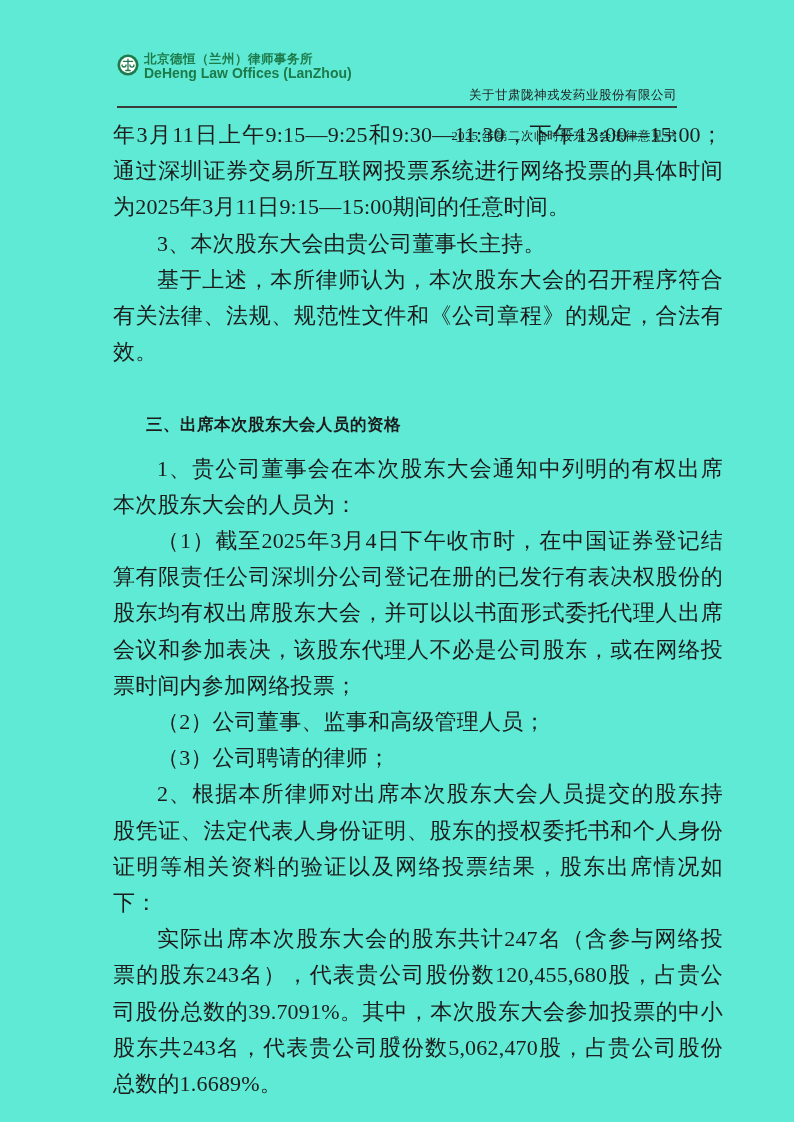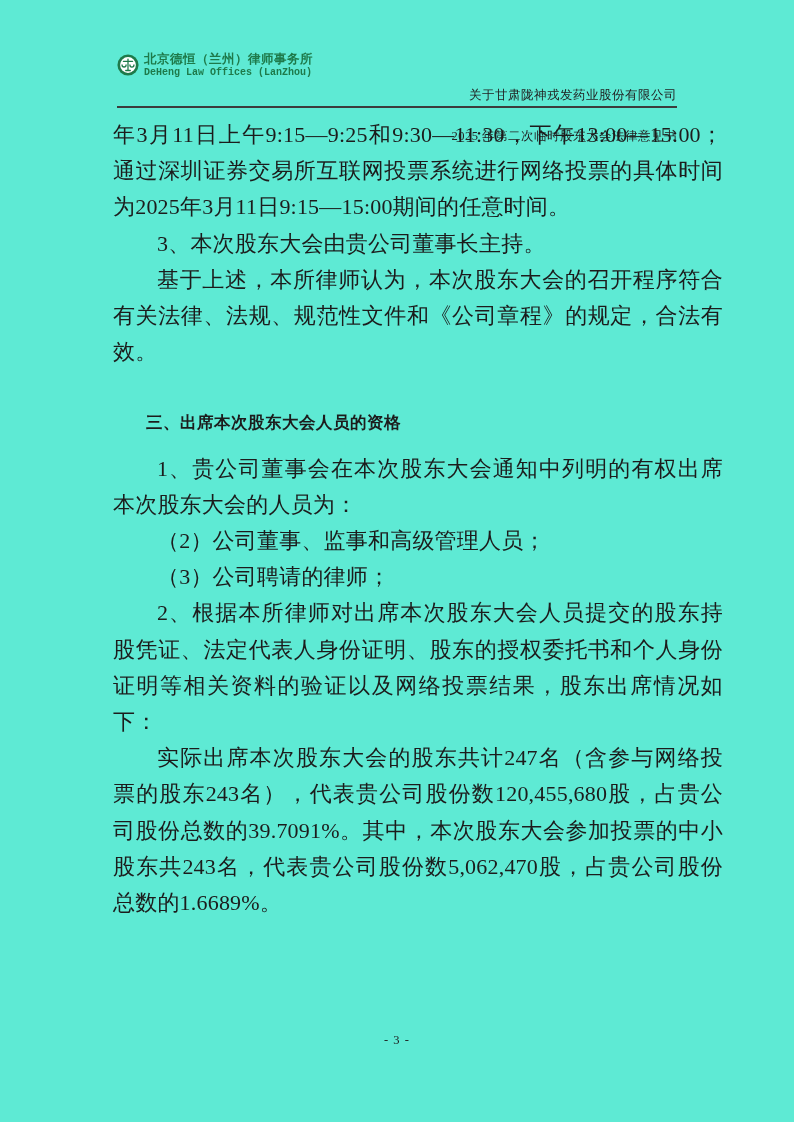--- a/index.html
+++ b/index.html
@@ -34,22 +34,22 @@
   .logo-emblem { width: 22px; height: 22px; margin-top: 2px; }
   .logo-text-cn {
     font-family: "Liberation Sans", "DejaVu Sans", sans-serif;
     font-size: 12.5px;
     font-weight: 700;
     letter-spacing: 0.5px;
     line-height: 15px;
     color: #1e7a4a;
   }
   .logo-text-en {
-    font-family: Liberation Mono, monospace;
-    font-size: 10px;
+    font-family: Liberation Sans, sans-serif;
+    font-size: 14px;
     font-weight: 600;
     line-height: 12px;
     color: #1e7a4a;
   }
   .header-titles {
     position: absolute;
     right: 0;
     top: 2px;
     text-align: right;
   }
@@ -75,21 +75,21 @@
     letter-spacing: 0.2px;
     margin: 0;
   }
   .para.indent { text-indent: 2em; }
   .para.continuation { text-indent: 0; }
   .para.heading {
     text-indent: 2em;
     font-weight: 700;
     margin-top: 36px;
     margin-bottom: 8px;
-    font-family: Liberation Mono, monospace;
+    font-family: Liberation Sans, sans-serif;
     font-size: 16.5px;
     letter-spacing: 0.5px;
   }
   
   .footer {
     position: absolute;
     left: 0;
     top: 1033px;
     width: 794px;
     text-align: center;
@@ -126,20 +126,21 @@
       <div class="header-title-line">2025 年第二次临时股东大会法律意见书</div>
     </div>
   </div>
 
   <div class="doc-body">
       <p class="para continuation">年3月11日上午9:15—9:25和9:30—11:30，下午13:00—15:00；通过深圳证券交易所互联网投票系统进行网络投票的具体时间为2025年3月11日9:15—15:00期间的任意时间。</p>
       <p class="para indent">3、本次股东大会由贵公司董事长主持。</p>
       <p class="para indent">基于上述，本所律师认为，本次股东大会的召开程序符合有关法律、法规、规范性文件和《公司章程》的规定，合法有效。</p>
       <p class="para heading">三、出席本次股东大会人员的资格</p>
       <p class="para indent">1、贵公司董事会在本次股东大会通知中列明的有权出席本次股东大会的人员为：</p>
+      <p class="para indent">（1）截至2025年3月4日下午收市时，在中国证券登记结算有限责任公司深圳分公司登记在册的已发行有表决权股份的股东均有权出席股东大会，并可以以书面形式委托代理人出席会议和参加表决，该股东代理人不必是公司股东，或在网络投票时间内参加网络投票；</p>
       <p class="para indent">（2）公司董事、监事和高级管理人员；</p>
       <p class="para indent">（3）公司聘请的律师；</p>
       <p class="para indent">2、根据本所律师对出席本次股东大会人员提交的股东持股凭证、法定代表人身份证明、股东的授权委托书和个人身份证明等相关资料的验证以及网络投票结果，股东出席情况如下：</p>
       <p class="para indent">实际出席本次股东大会的股东共计247名（含参与网络投票的股东243名），代表贵公司股份数120,455,680股，占贵公司股份总数的39.7091%。其中，本次股东大会参加投票的中小股东共243名，代表贵公司股份数5,062,470股，占贵公司股份总数的1.6689%。</p>
     </div>
 
   <div class="footer">
     <span>- 3 -</span>
   </div>
 

